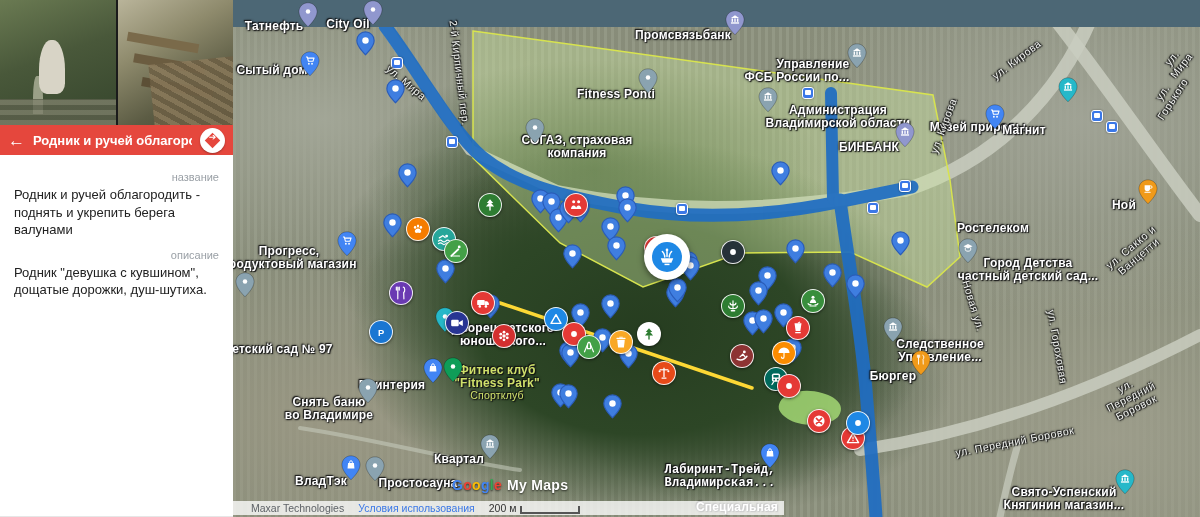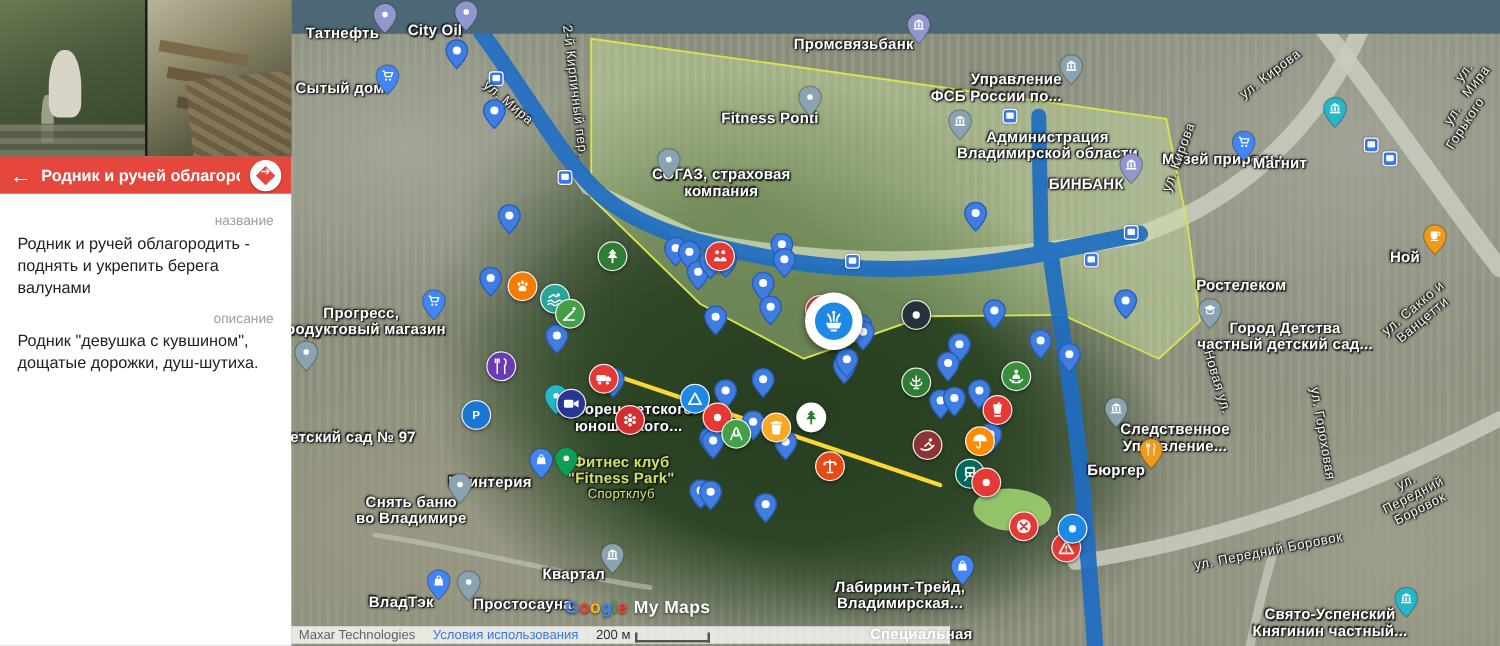--- a/index.html
+++ b/index.html
@@ -69,21 +69,21 @@
   .dirbtn{flex:0 0 auto;width:25px;height:25px;border-radius:50%;background:#fff;position:relative;
     box-shadow:0 1px 2px rgba(0,0,0,.3);}
   .dirdiamond{position:absolute;left:7px;top:7px;width:11px;height:11px;background:#e5473d;transform:rotate(45deg);}
   .dirarrow{position:absolute;left:0;top:5px;width:25px;text-align:center;color:#fff;font-size:9px;line-height:1;}
   .pbody{flex:1;padding:6px 14px;overflow:hidden;border-bottom:1px solid #e6e6e6;}
   .plabel{color:#9aa0a6;font-size:11px;margin:10px 0 3px;text-align:right;}
   .pvalue{color:#212121;font-size:13px;line-height:1.35;}
 
   
   .attrib{position:absolute;left:233px;top:501px;width:515px;height:14px;z-index:40;
-    background:rgba(255,255,255,.78);display:flex;align-items:center;gap:14px;padding:0 6px;
+    background:rgba(255,255,255,.78);display:flex;align-items:center;gap:14px;padding:0 18px;
     font-size:10.5px;color:#5f6368;}
   .attrib .terms{color:#3b78e7;cursor:pointer;}
   .attrib .scalewrap{display:flex;align-items:flex-end;gap:4px;color:#333;}
   .scalebar{width:56px;height:6px;border-left:2px solid #555;border-right:2px solid #555;border-bottom:2px solid #555;}
 
   
   .wmark{position:absolute;left:452px;top:477px;z-index:35;font-weight:700;font-size:14px;letter-spacing:.3px;
     text-shadow:0 1px 2px rgba(0,0,0,.7);white-space:nowrap;}
   .wmark .mm{color:#fff;margin-left:5px;}
 </style>
@@ -134,24 +134,24 @@
       <div class="mlabel" style="left: 869px; top: 148px; transform: translate(-50%, -50%) rotate(0deg);">БИНБАНК</div>
       <div class="mlabel" style="left: 978px; top: 104px; transform: translate(-50%, -50%) rotate(0deg); margin-top: 24px;">Музей природы</div>
       <div class="mlabel" style="left: 1024px; top: 131px; transform: translate(-50%, -50%) rotate(0deg);">Магнит</div>
       <div class="mlabel" style="left: 1124px; top: 206px; transform: translate(-50%, -50%) rotate(0deg);">Ной</div>
       <div class="mlabel" style="left: 993px; top: 229px; transform: translate(-50%, -50%) rotate(0deg);">Ростелеком</div>
       <div class="mlabel" style="left: 1028px; top: 270px; transform: translate(-50%, -50%) rotate(0deg);">Город Детства
 частный детский сад...</div>
       <div class="mlabel" style="left: 940px; top: 351px; transform: translate(-50%, -50%) rotate(0deg);">Следственное
 Управление...</div>
       <div class="mlabel" style="left: 893px; top: 377px; transform: translate(-50%, -50%) rotate(0deg);">Бюргер</div>
-      <div class="mlabel" style="left: 720px; top: 477px; transform: translate(-50%, -50%) rotate(0deg);">Лабиринт-Трейд,
+      <div class="mlabel" style="left: 720px; top: 477px; transform: translate(-50%, -50%) rotate(0deg); font-family: Liberation Mono, monospace;">Лабиринт-Трейд,
 Владимирская...</div>
       <div class="mlabel" style="left: 1064px; top: 499px; transform: translate(-50%, -50%) rotate(0deg);">Свято-Успенский
-Княгинин частный...</div>
+Княгинин магазин...</div>
       <div class="mlabel" style="left: 459px; top: 460px; transform: translate(-50%, -50%) rotate(0deg);">Квартал</div>
       <div class="mlabel green" style="left: 497px; top: 377px; transform: translate(-50%, -50%) rotate(0deg);">Фитнес клуб
 "Fitness Park"</div>
       <div class="mlabel gsmall" style="left: 497px; top: 396px; transform: translate(-50%, -50%) rotate(0deg);">Спортклуб</div>
       <div class="mlabel" style="left: 392px; top: 386px; transform: translate(-50%, -50%) rotate(0deg);">Принтерия</div>
       <div class="mlabel" style="left: 329px; top: 409px; transform: translate(-50%, -50%) rotate(0deg);">Снять баню
 во Владимире</div>
       <div class="mlabel" style="left: 321px; top: 482px; transform: translate(-50%, -50%) rotate(0deg);">ВладТэк</div>
       <div class="mlabel" style="left: 418px; top: 484px; transform: translate(-50%, -50%) rotate(0deg);">Простосауна</div>
       <div class="mlabel" style="left: 503px; top: 335px; transform: translate(-50%, -50%) rotate(0deg);">Дворец детского

